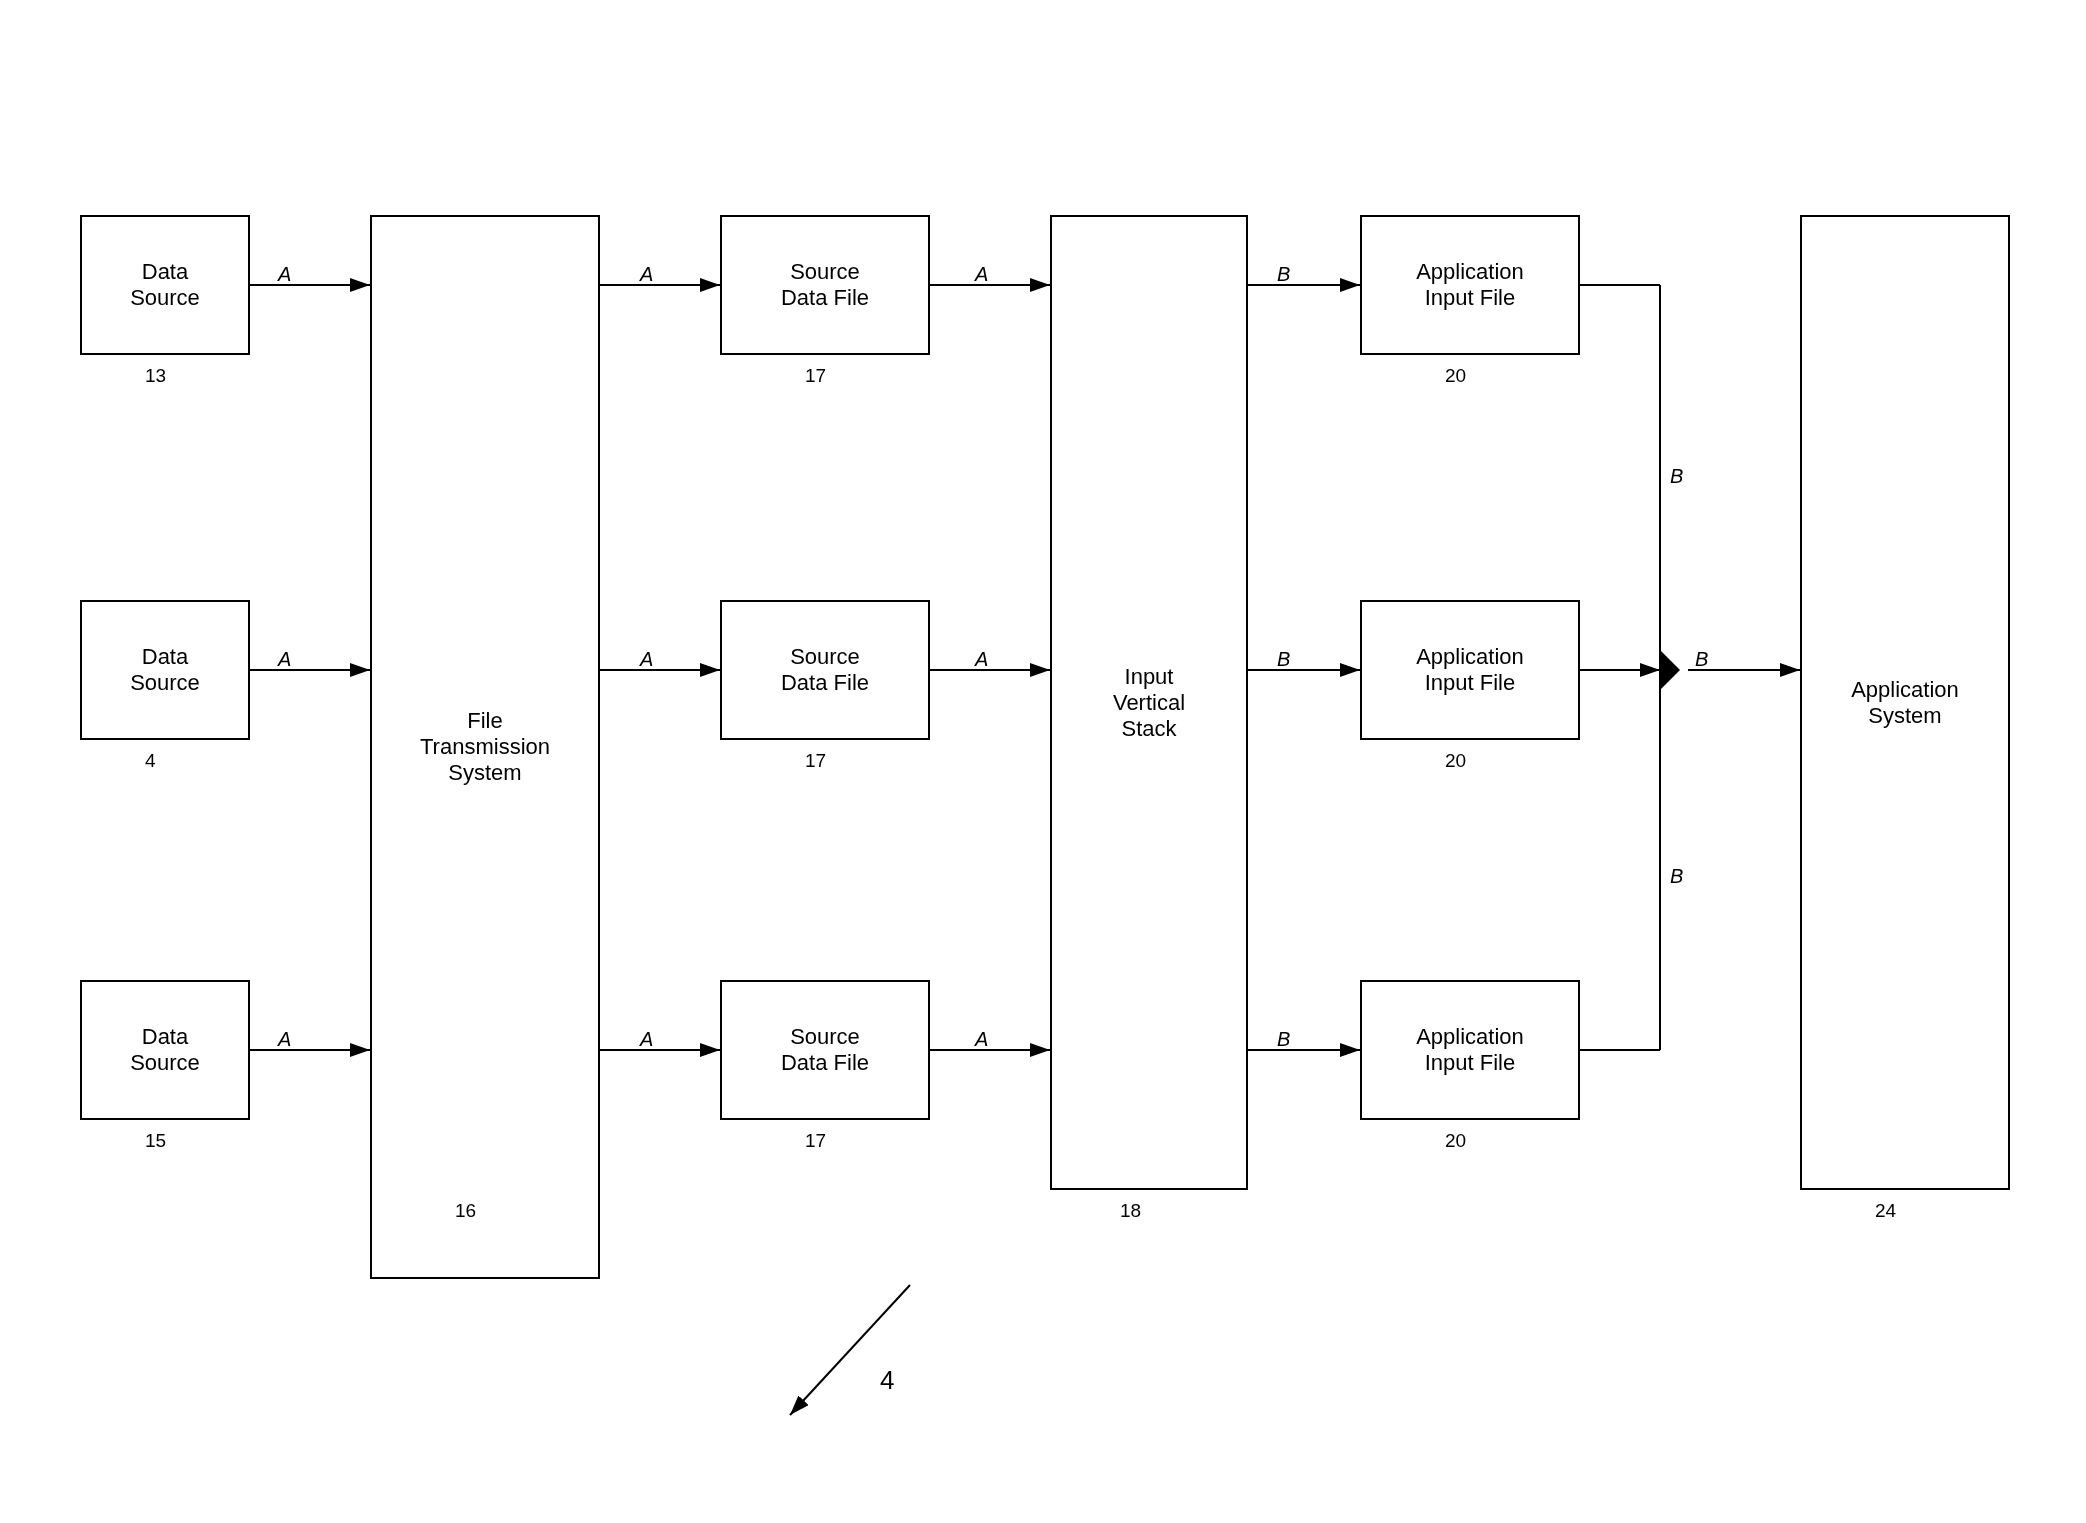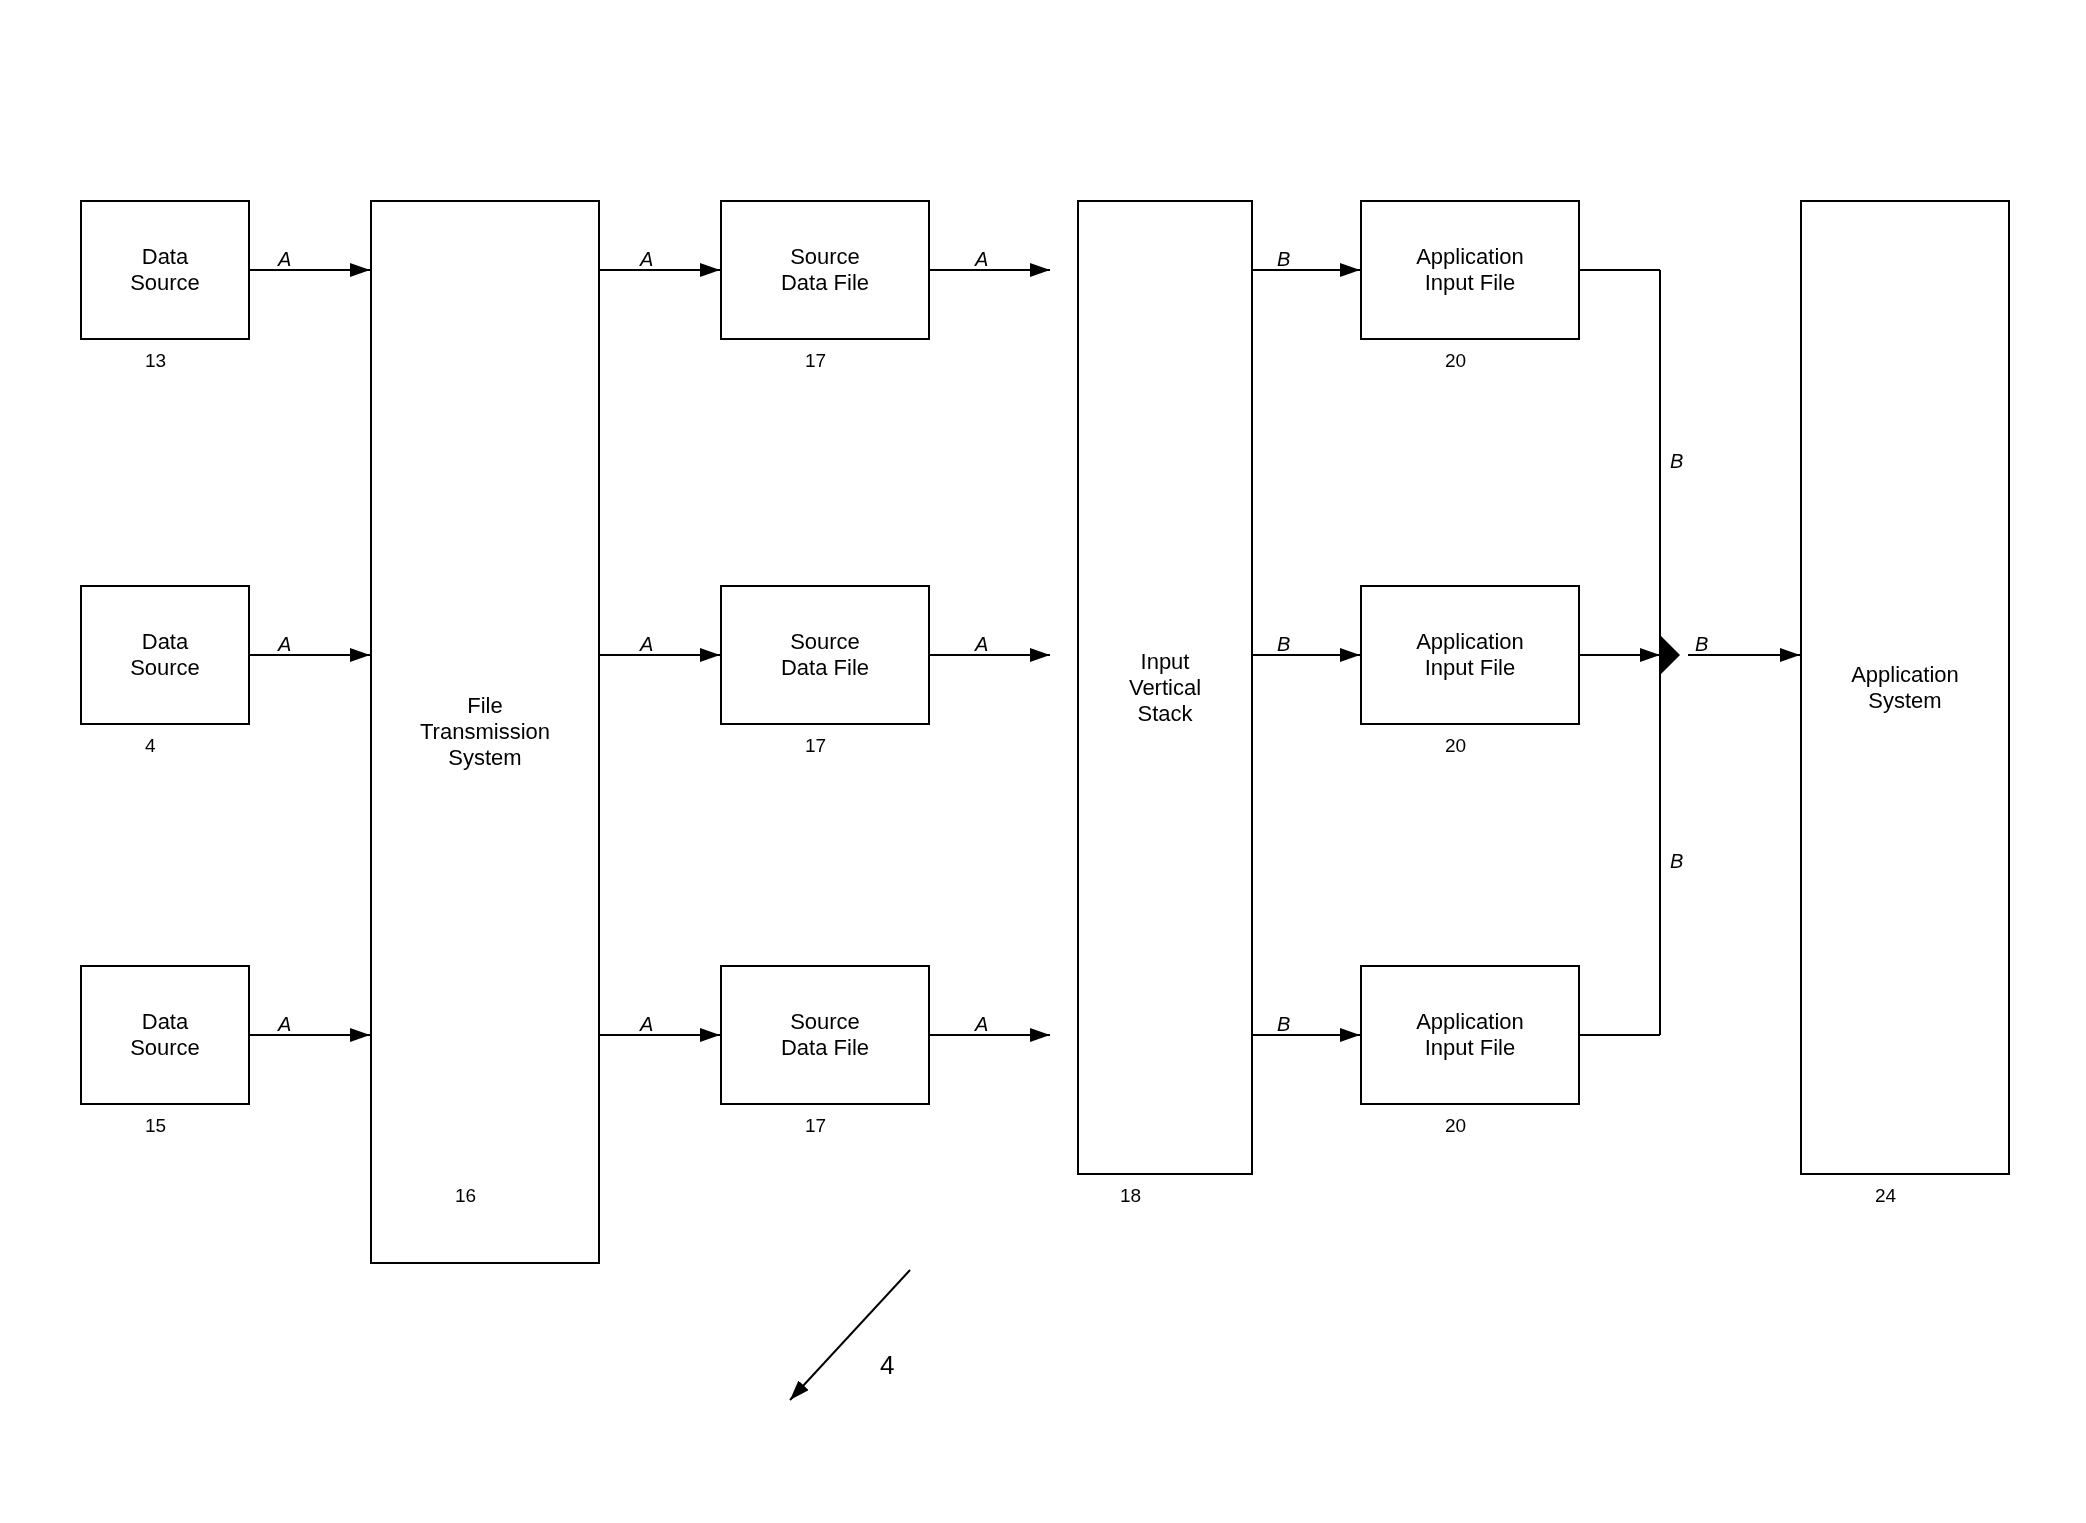--- a/index.html
+++ b/index.html
@@ -6,21 +6,21 @@
     body {
       background: #fff;
       font-family: Arial, sans-serif;
       width: 2086px;
       height: 1523px;
       overflow: hidden;
       position: relative;
     }
     .diagram-container {
       position: absolute;
-      top: 60px;
+      top: 75px;
       left: 40px;
       width: 2000px;
       height: 1400px;
     }
     .box {
       position: absolute;
       border: 2px solid #000;
       background: #fff;
       display: flex;
       align-items: center;
@@ -136,21 +136,21 @@
 Data File</span>
   </div>
   <div class="label" style="left:765px; top:675px;">17</div>
 
   <div class="box" style="left:680px; top:905px; width:210px; height:140px;">
     <span style="white-space:pre-line; font-size:22px;">Source
 Data File</span>
   </div>
   <div class="label" style="left:765px; top:1055px;">17</div>
 
-  <div class="box" style="left:1010px; top:140px; width:176px; height:975px; font-size:22px;margin-left:27px;">
+  <div class="box" style="left:1010px; top:140px; width:198px; height:975px; font-size:22px;">
     <span style="white-space:pre-line; font-size:22px;">Input
 Vertical
 Stack</span>
   </div>
   <div class="label" style="left:1080px; top:1125px;text-align:right;">18</div>
 
   <div class="box" style="left:1320px; top:140px; width:220px; height:140px;">
     <span style="white-space:pre-line; font-size:22px;">Application
 Input File</span>
   </div>

